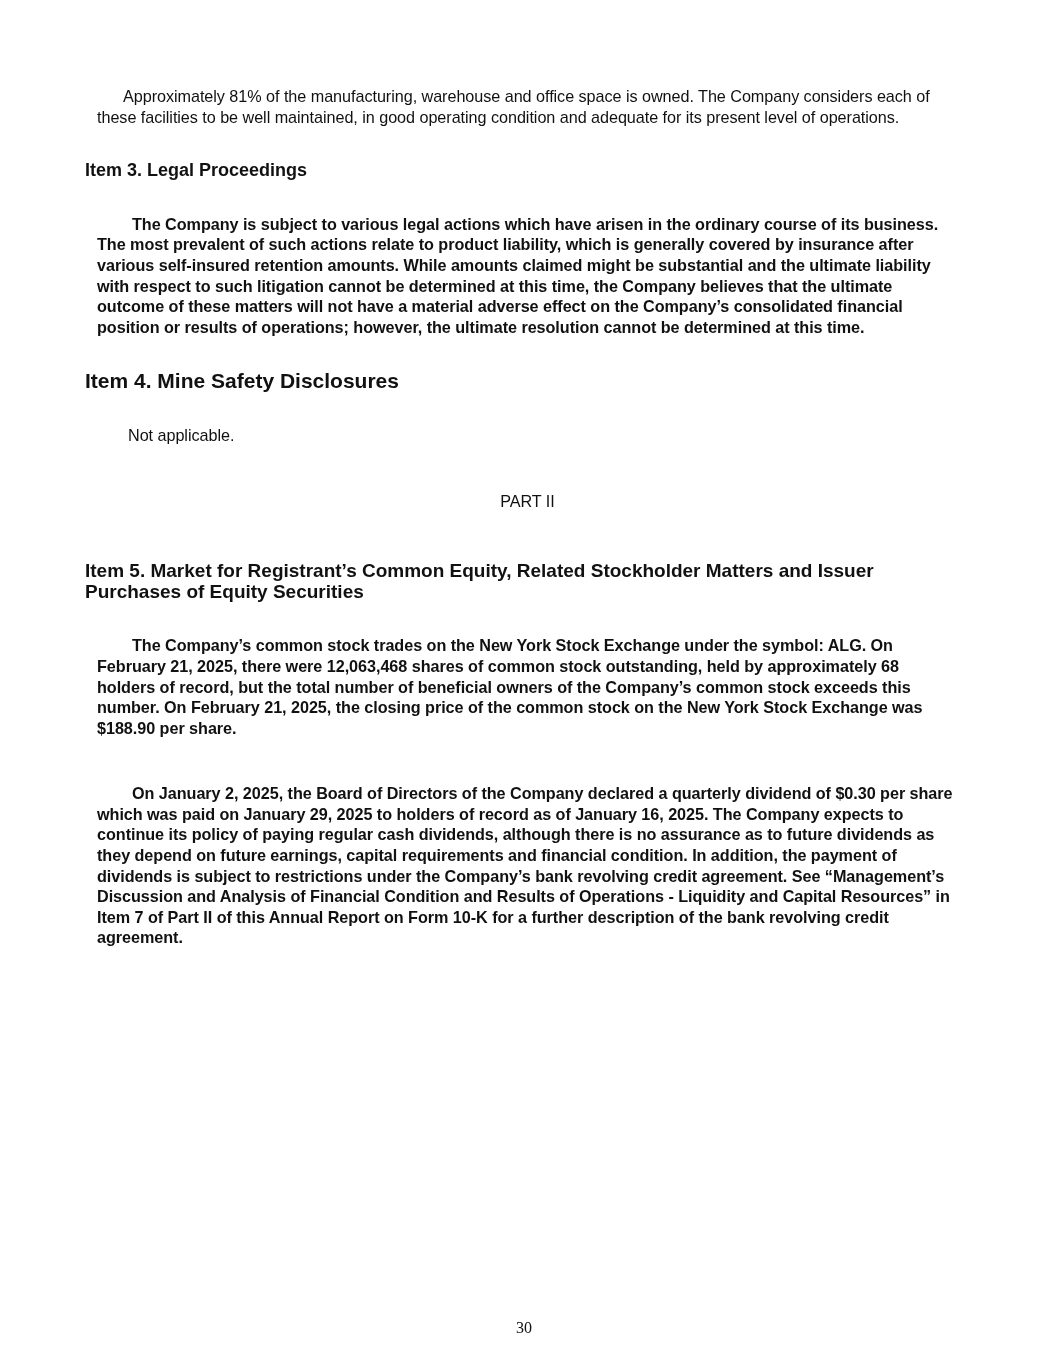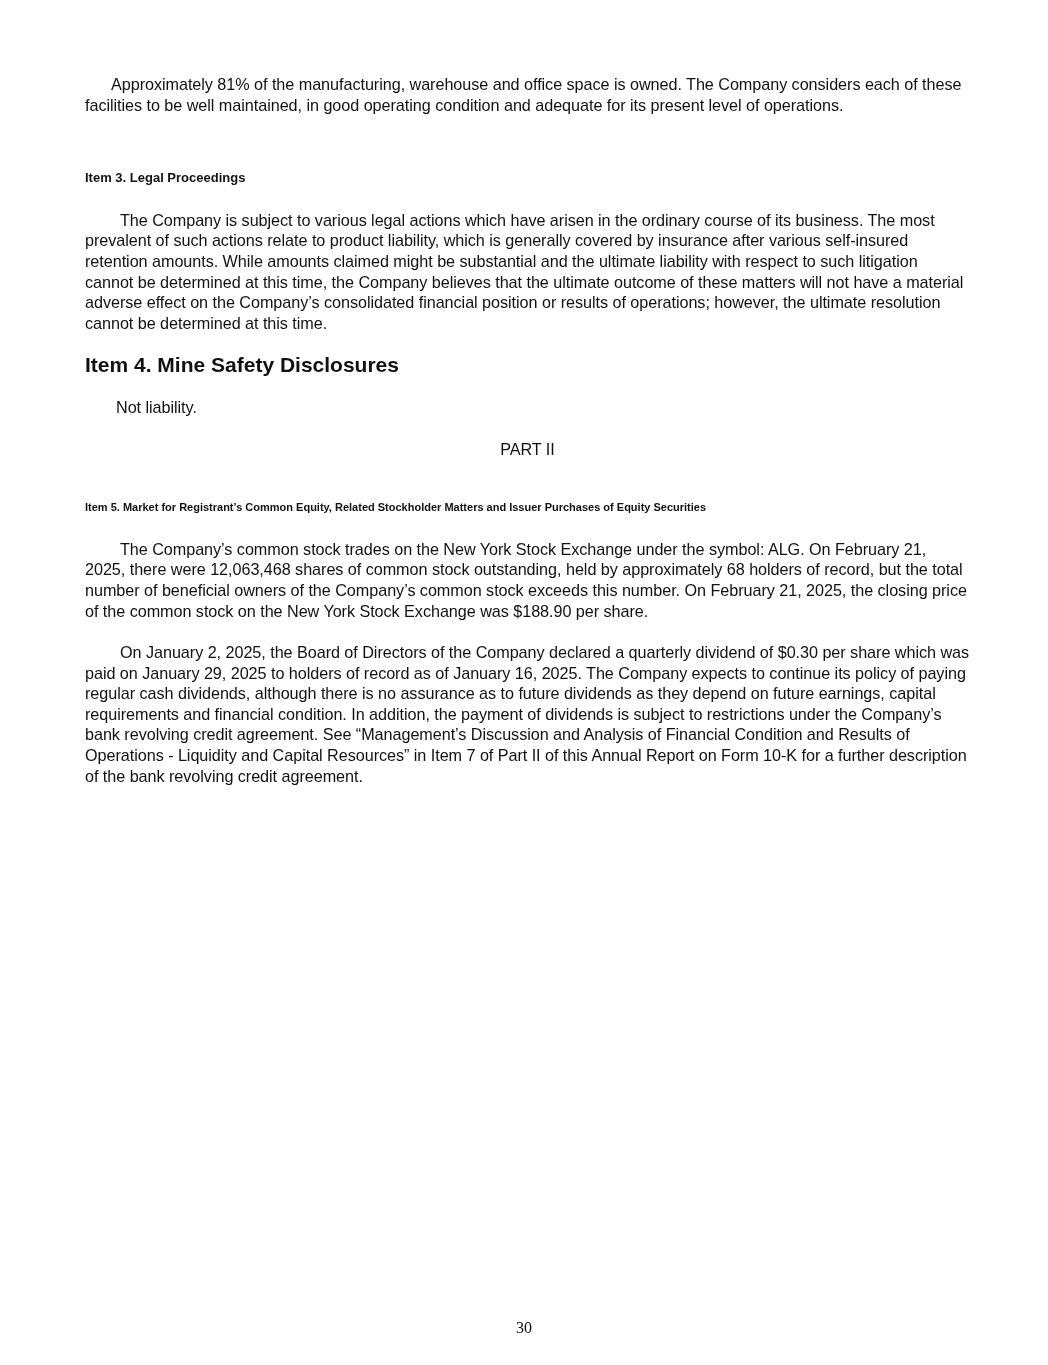--- a/index.html
+++ b/index.html
@@ -17,25 +17,25 @@
       font-size: 16.2px;
       line-height: 20.6px;
     }
     .page {
       position: absolute;
       left: 85px;
       top: 74px;
       width: 885px;
     }
     p {
-      margin: 0;
+      margin: 12px;
       letter-spacing: -0.05px;
     }
     .indent-small { text-indent: 26px; }
-    .indent { text-indent: 35px; }
+    .indent { text-indent: 35px; font-weight: bold; }
     .heading {
       font-weight: bold;
       margin: 0;
     }
     .center {
       text-align: center;
       font-weight: normal;
     }
     .gap-sm { height: 21px; }
     .gap-md { height: 21px; }
@@ -52,41 +52,41 @@
   </style>
 </head>
 <body>
 
 <div class="page">
 
   <p class="indent-small">Approximately 81% of the manufacturing, warehouse and office space is owned.  The Company considers each of these facilities to be well maintained, in good operating condition and adequate for its present level of operations.</p>
 
   <div class="gap-sm"></div>
 
-  <h3 class="heading" style="font-size:13px;margin-top:32px;">Item 3. Legal Proceedings</h3>
+  <h3 class="heading" style="font-size:18px;">Item 3. Legal Proceedings</h3>
 
   <div class="gap-md"></div>
 
   <p class="indent">The Company is subject to various legal actions which have arisen in the ordinary course of its business.  The most prevalent of such actions relate to product liability, which is generally covered by insurance after various self-insured retention amounts. While amounts claimed might be substantial and the ultimate liability with respect to such litigation cannot be determined at this time, the Company believes that the ultimate outcome of these matters will not have a material adverse effect on the Company’s consolidated financial position or results of operations; however, the ultimate resolution cannot be determined at this time.</p>
 
   <div class="gap-md" style="height:22px;"></div>
 
   <h3 class="heading" style="font-size:21px;">Item 4. Mine Safety Disclosures</h3>
 
   <div class="gap-md"></div>
 
-  <p style="text-indent:31px;">Not liability.</p>
+  <p style="text-indent:31px;">Not applicable.</p>
 
   <div class="gap-md"></div>
 
   <p class="center">PART II</p>
 
   <div style="height:38px;"></div>
 
-  <h3 class="heading" style="font-size:11px;">Item 5. Market for Registrant’s Common Equity, Related Stockholder Matters and Issuer Purchases of Equity Securities</h3>
+  <h3 class="heading" style="font-size:19px;">Item 5. Market for Registrant’s Common Equity, Related Stockholder Matters and Issuer Purchases of Equity Securities</h3>
 
   <div class="gap-md"></div>
 
   <p class="indent">The Company’s common stock trades on the New York Stock Exchange under the symbol: ALG.  On February 21, 2025, there were 12,063,468 shares of common stock outstanding, held by approximately 68 holders of record, but the total number of beneficial owners of the Company’s common stock exceeds this number. On February 21, 2025, the closing price of the common stock on the New York Stock Exchange was $188.90 per share.</p>
 
   <div class="gap-md"></div>
 
   <p class="indent">On January 2, 2025, the Board of Directors of the Company declared a quarterly dividend of $0.30 per share which was paid on January 29, 2025 to holders of record as of January 16, 2025. The Company expects to continue its policy of paying regular cash dividends, although there is no assurance as to future dividends as they depend on future earnings, capital requirements and financial condition. In addition, the payment of dividends is subject to restrictions under the Company’s bank revolving credit agreement. See “Management’s Discussion and Analysis of Financial Condition and Results of Operations - Liquidity and Capital Resources” in Item 7 of Part II of this Annual Report on Form 10-K for a further description of the bank revolving credit agreement.</p>
 
   <div class="gap-md"></div>

